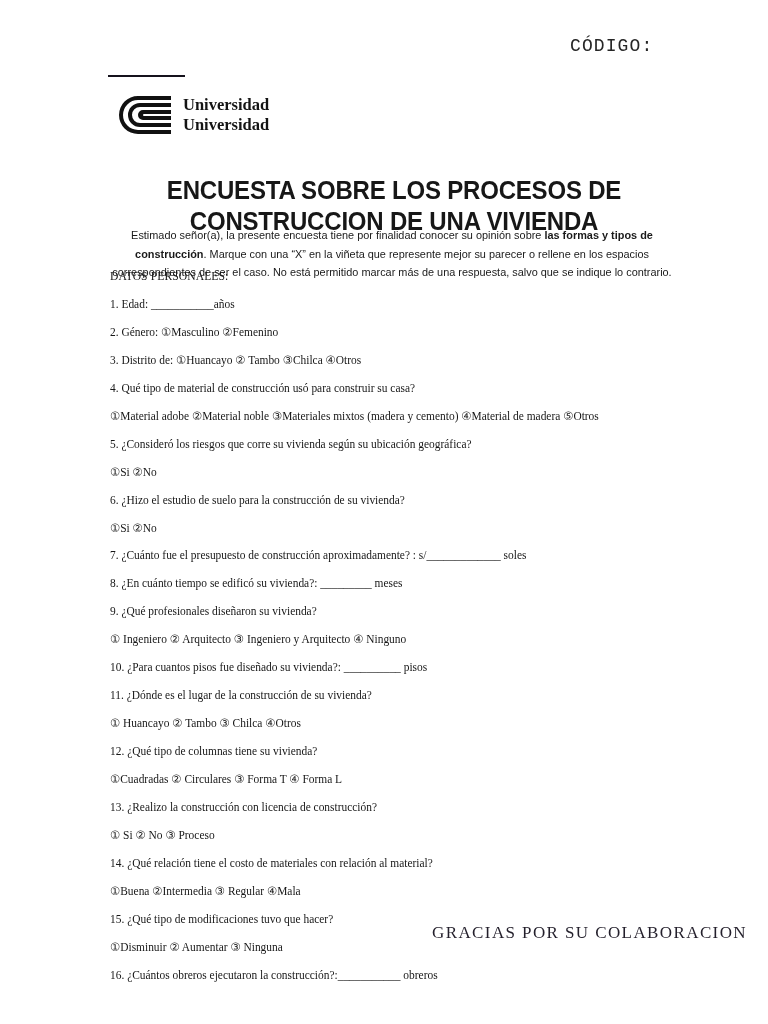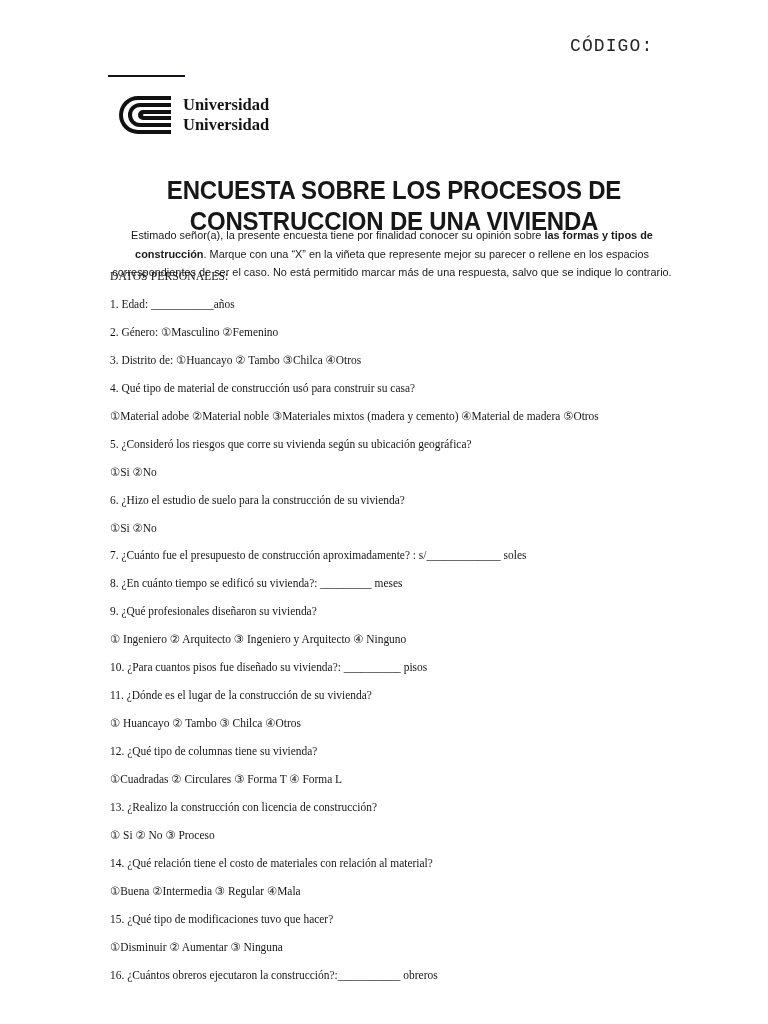--- a/index.html
+++ b/index.html
@@ -194,14 +194,15 @@
         <div class="q-row">13. ¿Realizo la construcción con licencia de construcción?</div>
         <div class="q-row">① Si ② No ③ Proceso</div>
         <div class="q-row">14. ¿Qué relación tiene el costo de materiales con relación al material?</div>
         <div class="q-row">①Buena ②Intermedia ③ Regular ④Mala</div>
         <div class="q-row">15. ¿Qué tipo de modificaciones tuvo que hacer?</div>
         <div class="q-row">①Disminuir ②  Aumentar ③ Ninguna</div>
         <div class="q-row">16. ¿Cuántos obreros ejecutaron la construcción?:___________ obreros</div>
       </div>
   </div>
 
+  <div class="thanks">GRACIAS POR SU COLABORACION</div>
 
 </div>
 
 </body></html>

